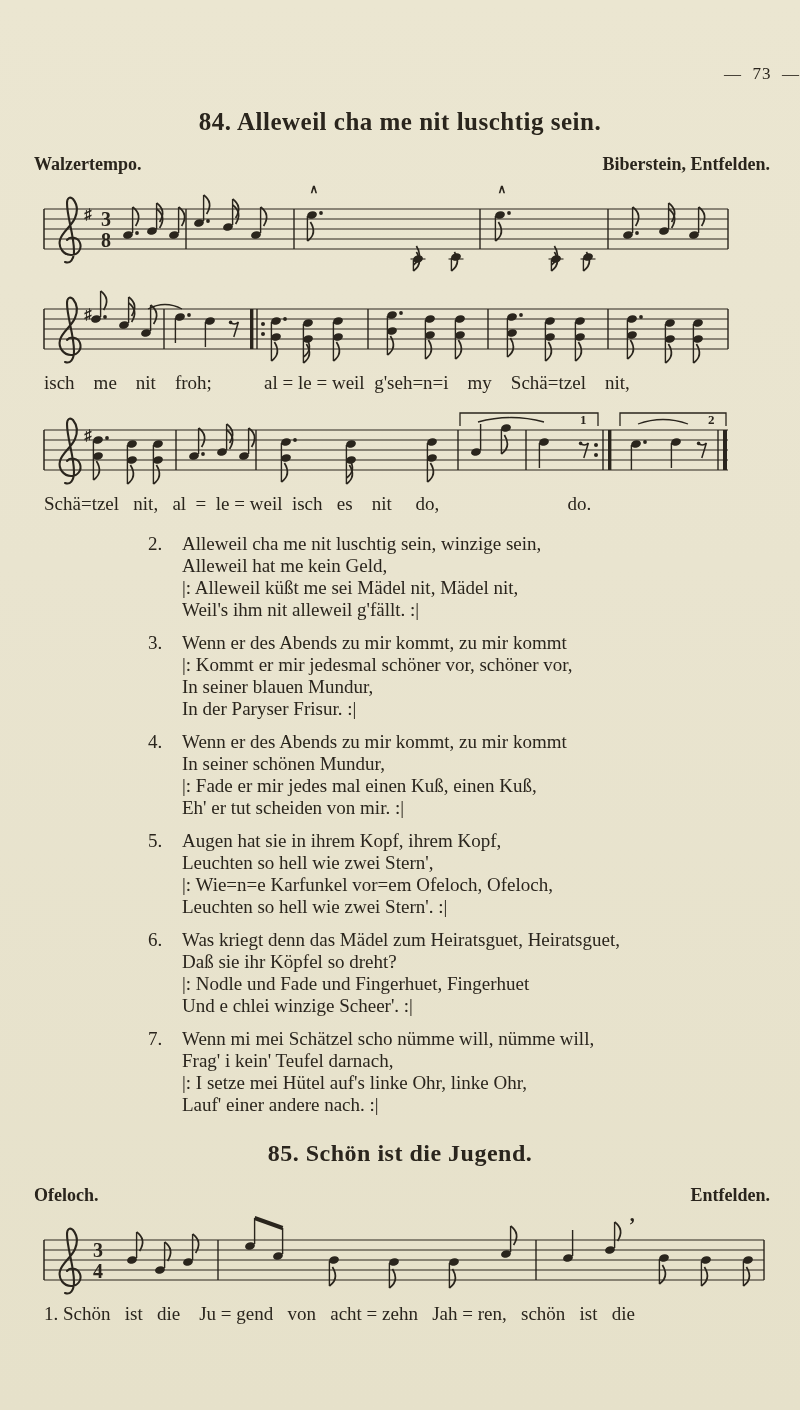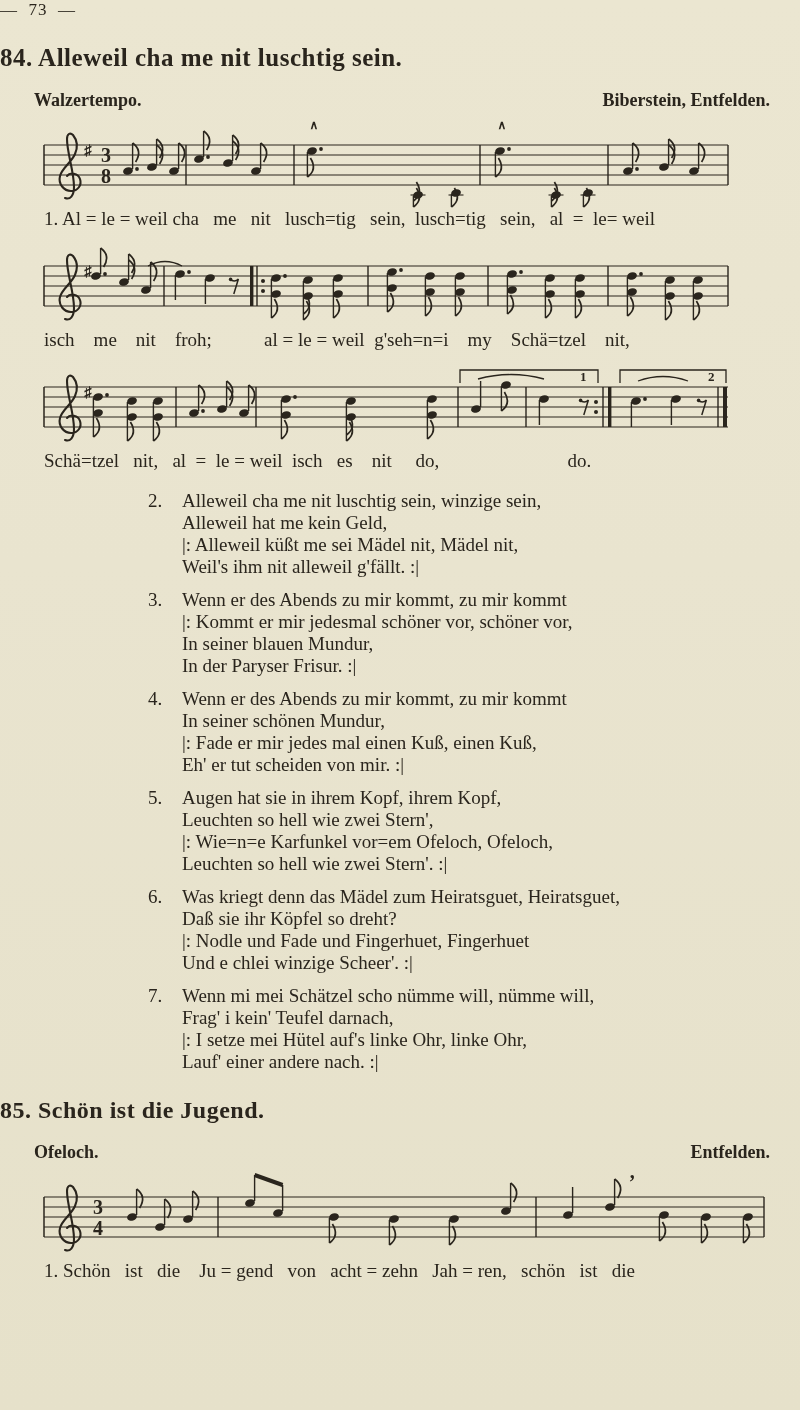--- a/index.html
+++ b/index.html
@@ -1,22 +1,22 @@
 <!DOCTYPE html>
 <html><head>
 <meta charset="utf-8">
 <style>
   html,body{margin:0;padding:0;background:#6f6a5e;}
   .sheet{
     position:relative;width:800px;height:1410px;overflow:hidden;
     background:linear-gradient(180deg,#ebe6d1 0%,#e9e4cf 40%,#e6e1ca 100%);
     font-family:"Liberation Serif",serif;color:#2a251d;
   }
-  .pagenum{text-align:left;font-size:17px;white-space:pre;letter-spacing:1px;}
-  .songtitle{margin-top:24px;text-align:left;font-size:25px;font-weight:700;letter-spacing:0.5px;}
+  .pagenum{padding-top:64px;text-align:right;font-size:17px;white-space:pre;letter-spacing:1px;}
+  .songtitle{margin-top:24px;text-align:center;font-size:25px;font-weight:700;letter-spacing:0.5px;}
   .songtitle.small{font-size:24px;}
   .marks{display:flex;justify-content:space-between;padding:0 30px 0 34px;margin-top:18px;
          font-weight:700;font-size:18px;}
   .staffwrap{margin:4px 0 0 36px;}
   .staffsvg{display:block;}
   .lyr{margin:-4px 0 6px 44px;font-size:19px;white-space:pre;line-height:23px;}
   .verses{margin:18px 0 0 148px;font-size:19px;line-height:22px;}
   .verse{display:flex;margin-bottom:11px;}
   .vnum{width:34px;flex:none;}
   .vline{white-space:pre;}
@@ -139,21 +139,20 @@
             </g>
             <g>
               <ellipse cx="658" cy="56" rx="5" ry="3.7" fill="#2a251d" transform="rotate(-18 658 56)"></ellipse>
               <line x1="662.6" y1="54" x2="662.6" y2="28" stroke="#2a251d" stroke-width="1.4"></line>
               <path d="M662.6,28 C669.6,33 670.6,39 665.6,47" stroke="#2a251d" stroke-width="1.7" fill="none"></path>
             </g>
             <text x="278" y="14" fill="#2a251d" font-size="12" font-family="&quot;Liberation Serif&quot;,serif" font-weight="700" text-anchor="middle">∧</text>
             <text x="466" y="14" fill="#2a251d" font-size="12" font-family="&quot;Liberation Serif&quot;,serif" font-weight="700" text-anchor="middle">∧</text>
           </svg>
         </div>
-        <div class="lyr">1. Al = le = weil cha   me   nit   lusch=tig   sein,  lusch=tig   sein,   al  =  le= weil</div>
         <div class="staffwrap">
           <svg width="700" height="96" viewBox="0 0 700 96" class="staffsvg">
             <line x1="8" y1="30" x2="692" y2="30" stroke="#2a251d" stroke-width="1.1"></line>
             <line x1="8" y1="40" x2="692" y2="40" stroke="#2a251d" stroke-width="1.1"></line>
             <line x1="8" y1="50" x2="692" y2="50" stroke="#2a251d" stroke-width="1.1"></line>
             <line x1="8" y1="60" x2="692" y2="60" stroke="#2a251d" stroke-width="1.1"></line>
             <line x1="8" y1="70" x2="692" y2="70" stroke="#2a251d" stroke-width="1.1"></line>
             <line x1="8" y1="30" x2="8" y2="70" stroke="#2a251d" stroke-width="1.5"></line>
             <g transform="translate(10,0)">
               <path d="M27,20 C31,25 32,32 29,39 C25,48 16,53 14,61 C12,69 18,76 25,76 C32,76 36,70 34,64 C32,58 24,57 21,61 M27,20 C24,17 21,19 21,24 C21,38 28,56 28,72 C28,81 24,85 19,83" fill="none" stroke="#2a251d" stroke-width="2.1" stroke-linecap="round" stroke-linejoin="round"></path>

